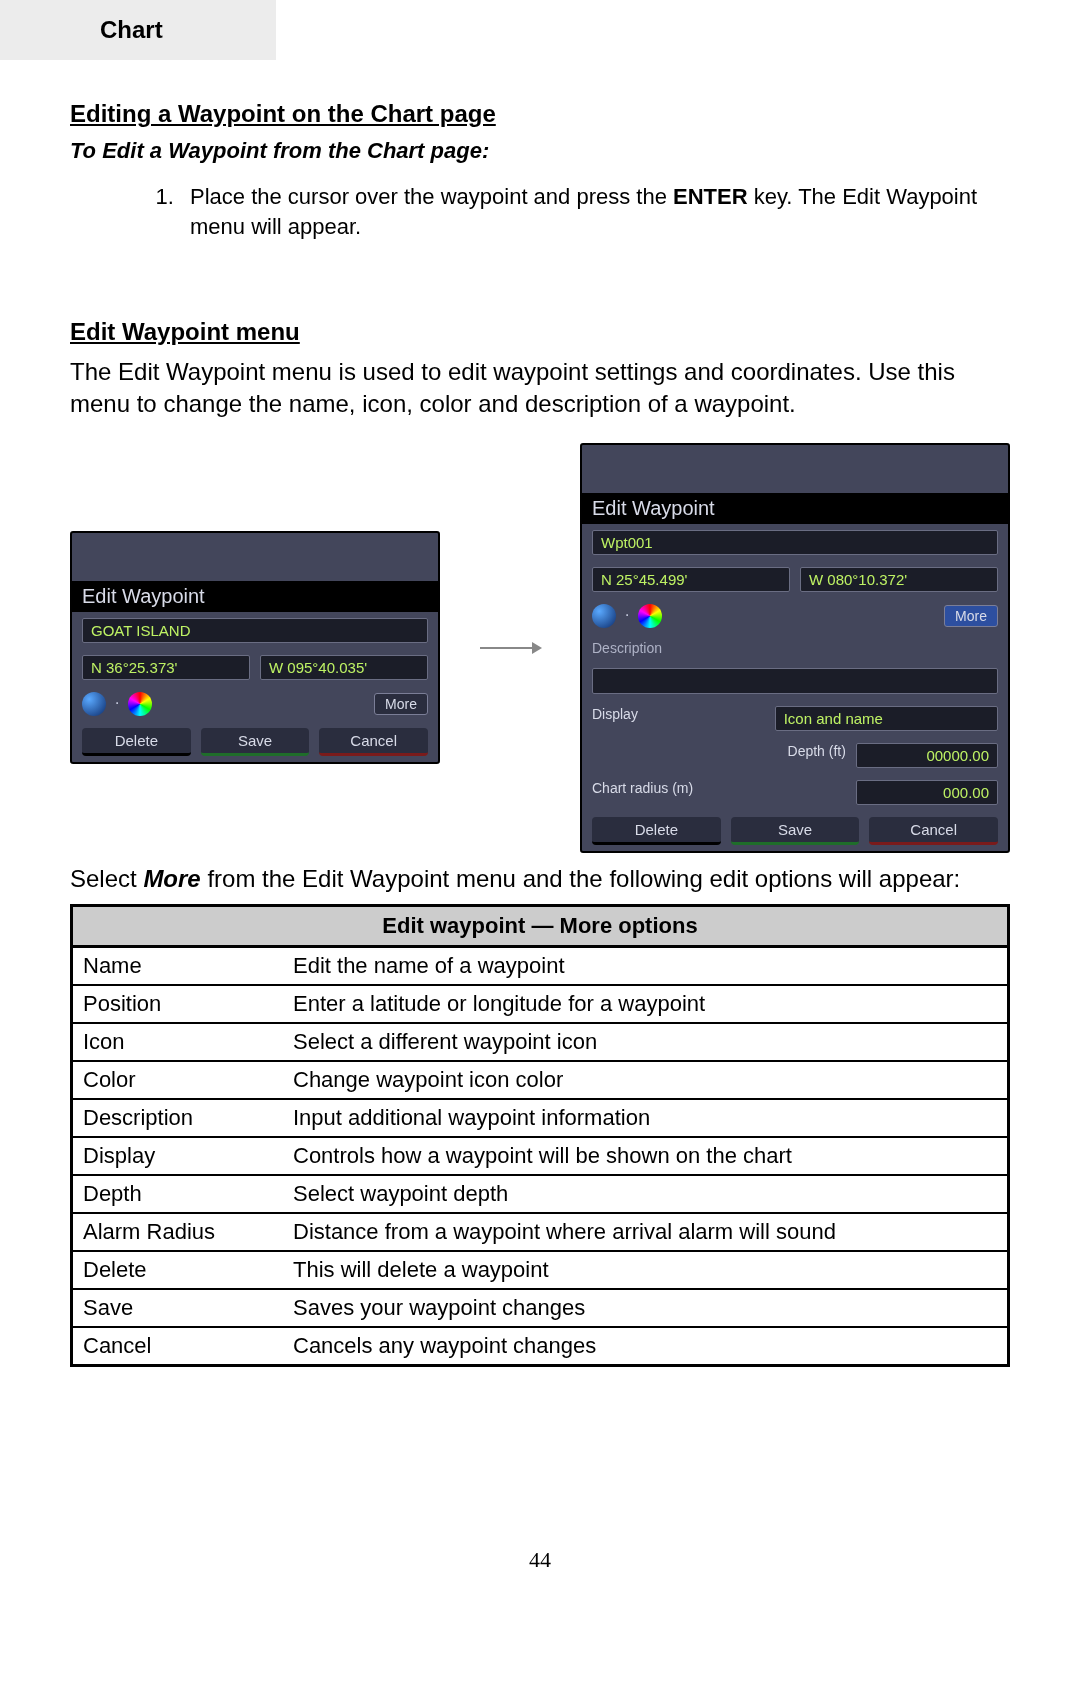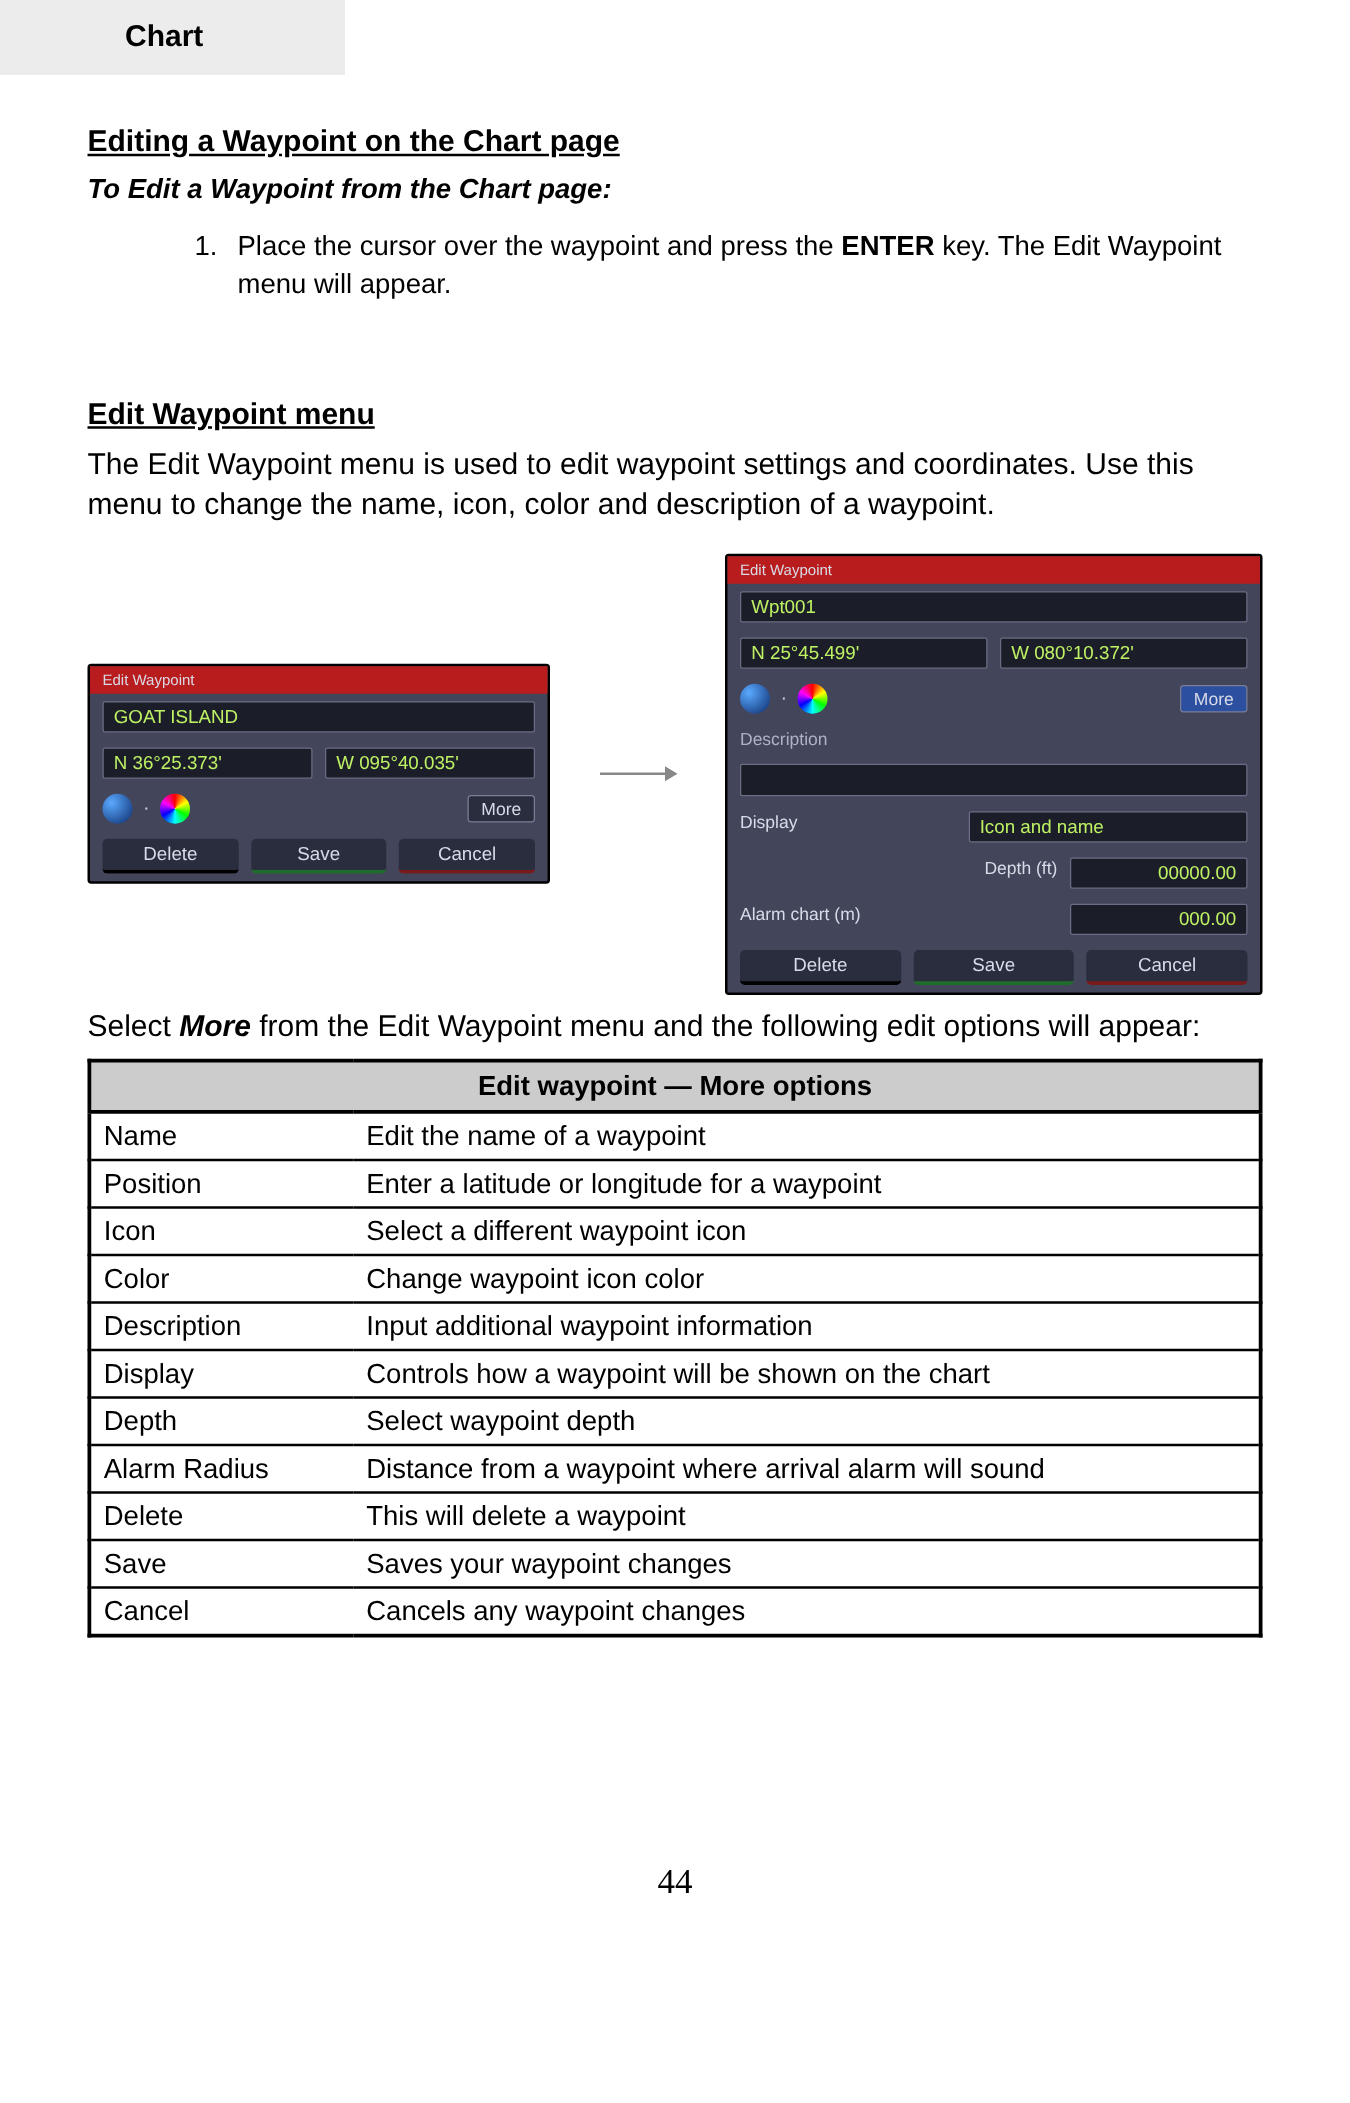--- a/index.html
+++ b/index.html
@@ -70,23 +70,24 @@
   }
   .panel {
     background: #43465b;
     border: 2px solid #000;
     border-radius: 3px;
     box-sizing: border-box;
     font-family: Arial, Helvetica, sans-serif;
     color: #d8dbe8;
   }
   .panel .titlebar {
-    background: #b91c1c;
-    font-size: 12px;
+    background: #000000;
+    font-size: 20px;
     padding: 4px 10px;
+    margin-top: 48px;
   }
   .panel .field {
     background: #1b1d28;
     border: 1px solid #6a6d83;
     border-radius: 2px;
     padding: 3px 8px;
     font-size: 15px;
     color:#bef264;
     white-space: nowrap;
     box-sizing: border-box;
@@ -145,21 +146,21 @@
     border-bottom:3px solid #000;
   }
   table.opts td {
     border-top:2px solid #000;
     padding:5px 10px;
     vertical-align: top;
   }
   table.opts td.first { font-weight:normal; width:190px;margin-top:40px; }
   .page-number{
     font-family:"Times New Roman", serif;
-    font-size:28px;
+    font-size:22px;
     text-align:center;
     margin-top:180px;
   }
 </style>
 </head>
 <body>
 
 <div class="header-tab">Chart</div>
 
 <div class="page">
@@ -230,21 +231,21 @@
           </div>
         <div class="row" style="font-size:14px;justify-content:space-between">
           <span>Display</span>
           <span class="field" style="flex:0 0 55%">Icon and name</span>
         </div>
         <div class="row" style="font-size:14px;justify-content:flex-end">
           <span>Depth (ft)</span>
           <span class="field" style="flex:0 0 35%;text-align:right">00000.00</span>
         </div>
         <div class="row" style="font-size:14px;justify-content:space-between">
-          <span>Alarm chart (m)</span>
+          <span>Chart radius (m)</span>
           <span class="field" style="flex:0 0 35%;text-align:right">000.00</span>
         </div>
         <div class="btnbar">
           <div class="btn3 blk">Delete</div>
           <div class="btn3 grn">Save</div>
           <div class="btn3 red">Cancel</div>
         </div>
       </div>
     </div>
 

